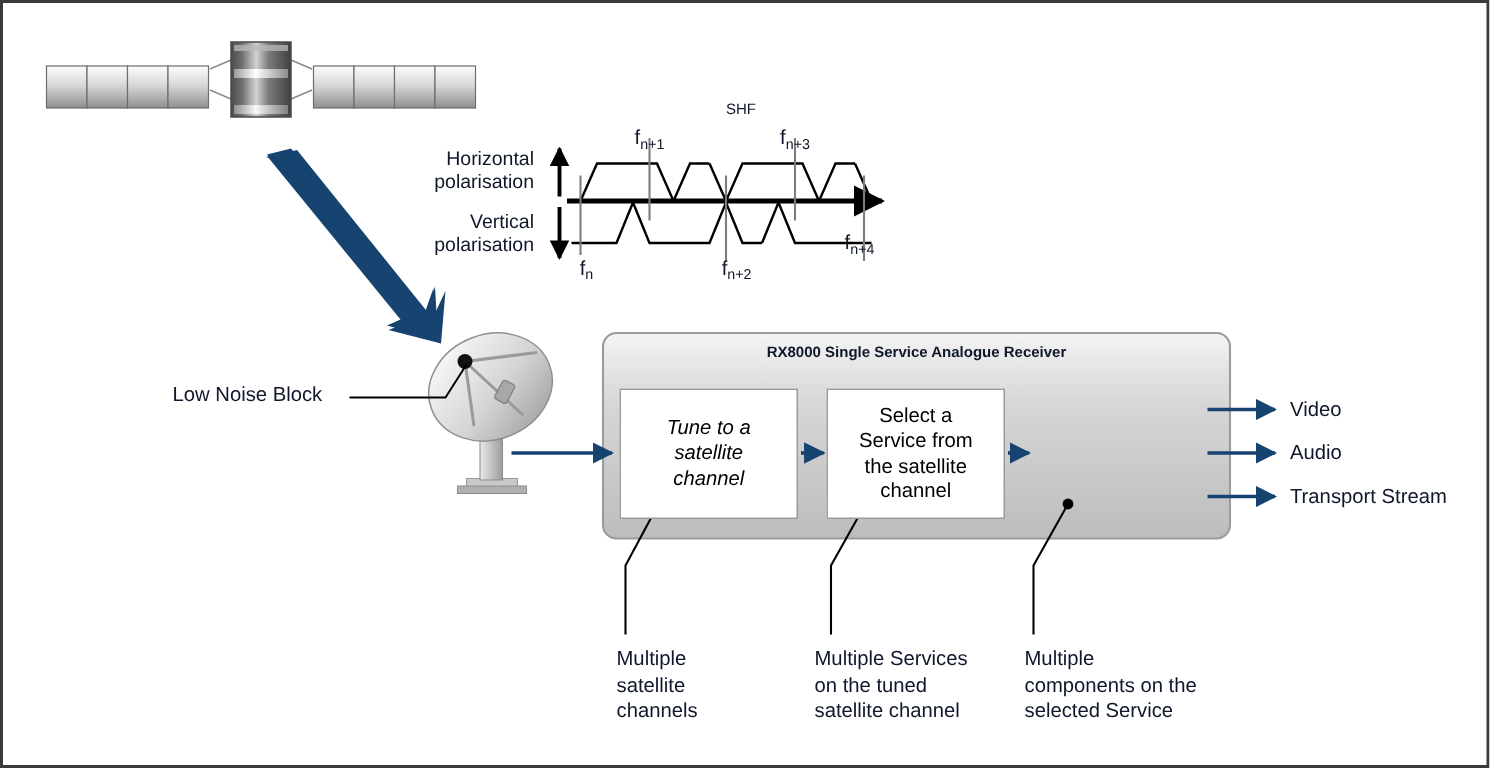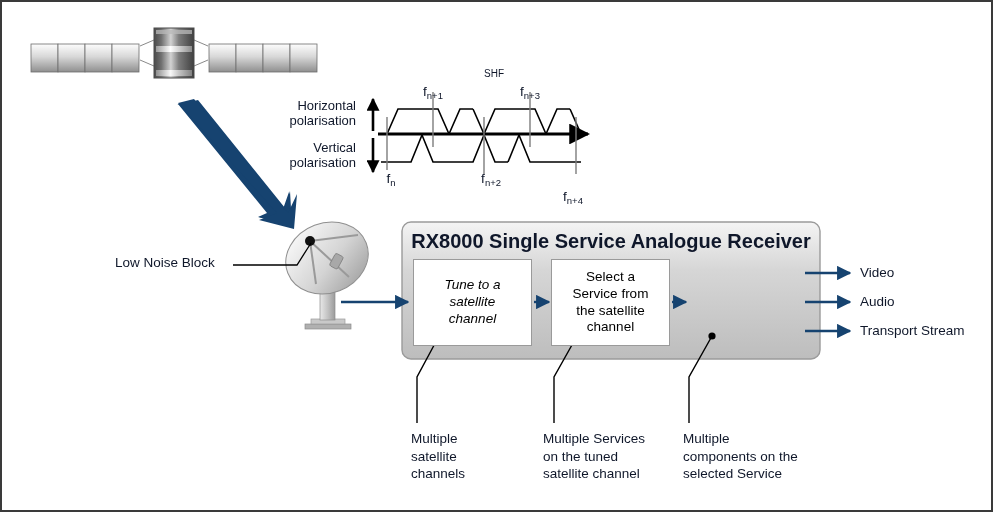--- a/index.html
+++ b/index.html
@@ -56,34 +56,34 @@
   #shf-title {
     left: 462px; top: 66px;
     font-size: 10px;
     width: 60px;
     text-align: center;
   }
   #f-n1  { left: 409px; top: 82px;  width: 44px; }
   #f-n3  { left: 506px; top: 82px;  width: 44px; }
   #f-n   { left: 371px; top: 169px; width: 36px; }
   #f-n2  { left: 455px; top: 169px; width: 44px; text-align: right; }
-  #f-n4  { left: 549px; top: 187px; width: 44px; }
+  #f-n4  { left: 549px; top: 152px; width: 44px; }
 
   
   #lnb-label {
     left: 113px; top: 253px;
     font-size: 13.5px;
   }
 
   
   #receiver-title {
     left: 404px; top: 228px;
     width: 410px;
     text-align: center;
-    font-size: 20px;
+    font-size: 10px;
     font-weight: bold;
   }
 
   
   .stage-box {
     position: absolute;
     background: #ffffff;
     border: 1px solid #9a9a9a;
     box-sizing: border-box;
     display: flex;

